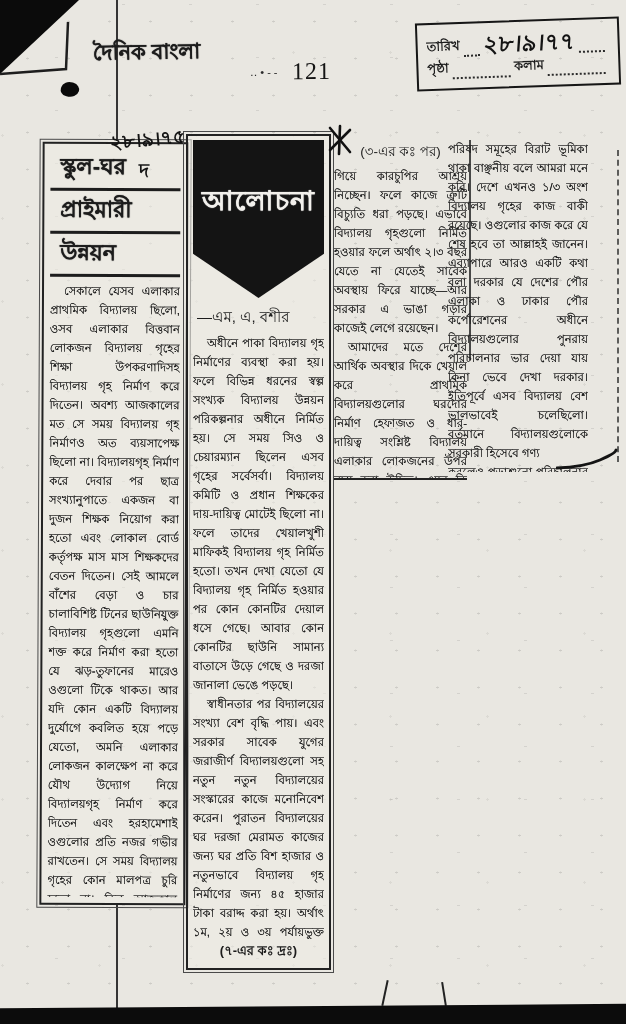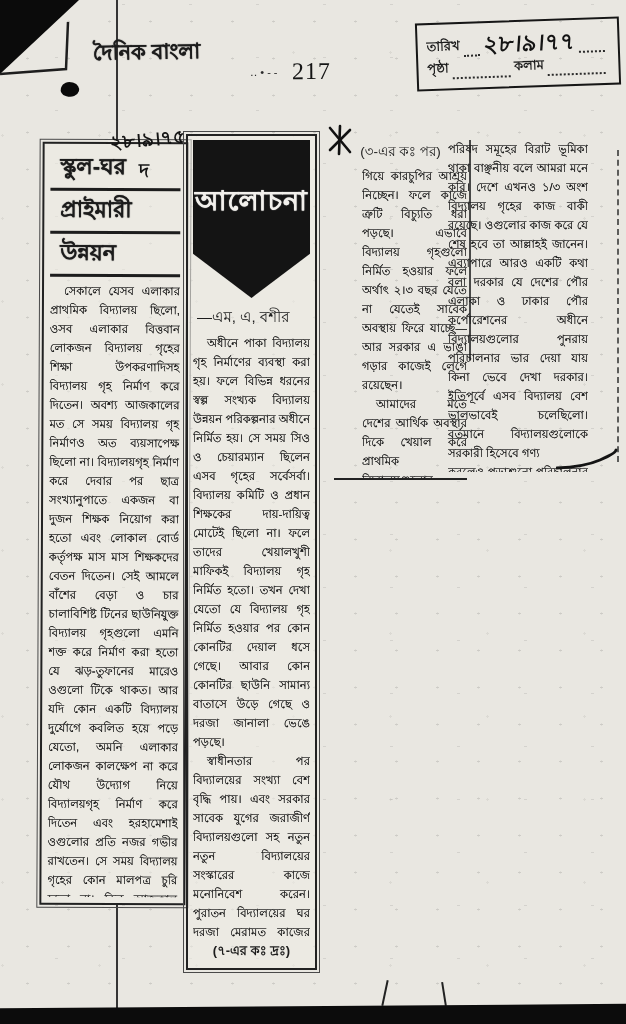--- a/index.html
+++ b/index.html
@@ -54,21 +54,21 @@
 </svg>
 
 <div class="abs" style="left:61px;top:82px;width:18px;height:15px;background:#0a0a0a;border-radius:55% 45% 60% 40%;transform:rotate(18deg);"></div>
 
 <div class="abs" style="left:116px;top:0;width:2px;height:141px;background:#1b1b1b;opacity:.88;"></div>
 <div class="abs" style="left:116px;top:903px;width:2px;height:106px;background:#1b1b1b;opacity:.88;"></div>
 
 <div class="abs" style="left:93px;top:36px;font-size:21px;font-weight:bold;transform:rotate(-1deg);text-shadow:0 0 1px #222;">দৈনিক বাংলা</div>
 
 <div class="abs" style="left:250px;top:66px;font-size:11px;letter-spacing:3px;color:#2a2a2a;">‥•‐‐</div>
-<div class="abs" style="left:292px;top:58px;font-family:'Liberation Serif','DejaVu Serif',serif;font-size:24px;letter-spacing:1px;color:#151515;transform:rotate(-.5deg);">217</div>
+<div class="abs" style="left:292px;top:58px;font-family:'Liberation Serif','DejaVu Serif',serif;font-size:24px;letter-spacing:1px;color:#151515;transform:rotate(-.5deg);">121</div>
 
 <div class="abs" style="left:416px;top:20px;width:204px;height:68px;border:2.5px solid #161616;transform:rotate(-2deg);padding:2px 9px;display:flex;flex-direction:column;justify-content:center;gap:1px;">
   <div style="display:flex;align-items:flex-end;">
     <span style="font-size:13px;font-weight:bold;">তারিখ</span>
     <span class="leader" style="max-width:16px;"></span>
     <span class="hand" style="font-size:23px;line-height:24px;transform:skewX(-6deg);">২৮।৯।৭৭</span>
     <span class="leader"></span>
   </div>
   <div style="display:flex;align-items:flex-end;">
     <span style="font-size:13px;font-weight:bold;">পৃষ্ঠা</span>
@@ -84,21 +84,21 @@
 <div class="abs clipbox" style="left:41px;top:142px;width:146px;height:763px;transform:rotate(.25deg);padding:4px 6px 6px 6px;display:flex;flex-direction:column;">
   <div class="headline-line">স্কুল-ঘর</div>
   <div class="headline-line">প্রাইমারী</div>
   <div class="headline-line">উন্নয়ন</div>
   <div class="news" style="flex:1;overflow:hidden;padding-top:5px;">
     <p>সেকালে যেসব এলাকার প্রাথমিক বিদ্যালয় ছিলো, ওসব এলাকার বিত্তবান লোকজন বিদ্যালয় গৃহের শিক্ষা উপকরণাদিসহ বিদ্যালয় গৃহ নির্মাণ করে দিতেন। অবশ্য আজকালের মত সে সময় বিদ্যালয় গৃহ নির্মাণও অত ব্যয়সাপেক্ষ ছিলো না। বিদ্যালয়গৃহ নির্মাণ করে দেবার পর ছাত্র সংখ্যানুপাতে একজন বা দুজন শিক্ষক নিয়োগ করা হতো এবং লোকাল বোর্ড কর্তৃপক্ষ মাস মাস শিক্ষকদের বেতন দিতেন। সেই আমলে বাঁশের বেড়া ও চার চালাবিশিষ্ট টিনের ছাউনিযুক্ত বিদ্যালয় গৃহগুলো এমনি শক্ত করে নির্মাণ করা হতো যে ঝড়-তুফানের মারেও ওগুলো টিকে থাকত। আর যদি কোন একটি বিদ্যালয় দুর্যোগে কবলিত হয়ে পড়ে যেতো, অমনি এলাকার লোকজন কালক্ষেপ না করে যৌথ উদ্যোগ নিয়ে বিদ্যালয়গৃহ নির্মাণ করে দিতেন এবং হরহামেশাই ওগুলোর প্রতি নজর গভীর রাখতেন। সে সময় বিদ্যালয় গৃহের কোন মালপত্র চুরি হতো না। কিন্তু আজকাল প্রায়ই বিদ্যালয় গৃহের মালপত্র চুরি হয়। আর বিদ্যালয় গৃহ পড়ে গেলে কেউ ওগুলোর দিকে দৃষ্টি দেয় না। ফলে, মাসের পর মাস বছরের পর বছর ওগুলো পড়ে থাকে। অনেকে ভেবে থাকে, সরকার আছে, ওগুলো একদিন না একদিন পাকা করে দেবে।</p>
 
   </div>
 </div>
 
-<div class="abs clipbox" style="left:186px;top:134px;width:131px;height:836px;padding:4px 5px 5px 5px;display:flex;flex-direction:column;">
+<div class="abs clipbox" style="left:186px;top:134px;width:145px;height:836px;padding:4px 5px 5px 5px;display:flex;flex-direction:column;">
   <div style="width:100%;height:158px;background:#141414;clip-path:polygon(0 0,100% 0,100% 72%,50% 100%,0 72%);display:flex;justify-content:center;">
     <span style="margin-top:40px;font-size:27px;font-weight:bold;color:#f2f0ec;letter-spacing:1px;text-shadow:0 0 1px #fff;">আলোচনা</span>
   </div>
   <div style="font-size:15px;font-weight:normal;padding:7px 0 4px 4px;">—এম, এ, বশীর</div>
   <div class="news" style="flex:1;overflow:hidden;">
     <p>অধীনে পাকা বিদ্যালয় গৃহ নির্মাণের ব্যবস্থা করা হয়। ফলে বিভিন্ন ধরনের স্বল্প সংখ্যক বিদ্যালয় উন্নয়ন পরিকল্পনার অধীনে নির্মিত হয়। সে সময় সিও ও চেয়ারম্যান ছিলেন এসব গৃহের সর্বেসর্বা। বিদ্যালয় কমিটি ও প্রধান শিক্ষকের দায়-দায়িত্ব মোটেই ছিলো না। ফলে তাদের খেয়ালখুশী মাফিকই বিদ্যালয় গৃহ নির্মিত হতো। তখন দেখা যেতো যে বিদ্যালয় গৃহ নির্মিত হওয়ার পর কোন কোনটির দেয়াল ধসে গেছে। আবার কোন কোনটির ছাউনি সামান্য বাতাসে উড়ে গেছে ও দরজা জানালা ভেঙে পড়ছে।</p>
     <p>স্বাধীনতার পর বিদ্যালয়ের সংখ্যা বেশ বৃদ্ধি পায়। এবং সরকার সাবেক যুগের জরাজীর্ণ বিদ্যালয়গুলো সহ নতুন নতুন বিদ্যালয়ের সংস্কারের কাজে মনোনিবেশ করেন। পুরাতন বিদ্যালয়ের ঘর দরজা মেরামত কাজের জন্য ঘর প্রতি বিশ হাজার ও নতুনভাবে বিদ্যালয় গৃহ নির্মাণের জন্য ৪৫ হাজার টাকা বরাদ্দ করা হয়। অর্থাৎ ১ম, ২য় ও ৩য় পর্যায়ভুক্ত করে বিদ্যালয়সমূহের উন্নয়ন কাজ শুরু করা হয়।</p>
 
   </div>
   <div style="text-align:center;font-size:13px;font-weight:bold;padding:2px 0 1px 0;">(৭-এর কঃ দ্রঃ)</div>
@@ -107,21 +107,21 @@
 <svg class="abs" style="left:326px;top:124px" width="28" height="32" viewBox="0 0 28 32">
   <g stroke="#111" stroke-width="2.6" stroke-linecap="round">
     <line x1="4" y1="4" x2="24" y2="28"></line>
     <line x1="24" y1="6" x2="4" y2="26"></line>
     <line x1="14" y1="2" x2="13" y2="30"></line>
   </g>
 </svg>
 
 <div class="abs" style="left:334px;top:140px;width:133px;height:340px;border-bottom:2px solid #222;overflow:hidden;display:flex;flex-direction:column;">
   <div style="text-align:center;font-size:13.5px;font-weight:normal;padding:1px 0 3px 0;">(৩-এর কঃ পর)</div>
-  <div class="news" style="flex:1;overflow:hidden;margin-left:28px;">
+  <div class="news" style="flex:1;overflow:hidden;">
     <p style="text-indent:0;">গিয়ে কারচুপির আশ্রয় নিচ্ছেন। ফলে কাজে ত্রুটি বিচ্যুতি ধরা পড়ছে। এভাবে বিদ্যালয় গৃহগুলো নির্মিত হওয়ার ফলে অর্থাৎ ২।৩ বছর যেতে না যেতেই সাবেক অবস্থায় ফিরে যাচ্ছে—আর সরকার এ ভাঙা গড়ার কাজেই লেগে রয়েছেন।</p>
     <p>আমাদের মতে দেশের আর্থিক অবস্থার দিকে খেয়াল করে প্রাথমিক বিদ্যালয়গুলোর ঘরদোর নির্মাণ হেফাজত ও ধার-দায়িত্ব সংশ্লিষ্ট বিদ্যালয় এলাকার লোকজনের উপর ন্যস্ত করা উচিত। এমন কি ব্যক্তি বিশেষের দায় দিয়ে ওগুলো চালু করতে পারলে আরও ভালো হয়। বলাবাহুল্য, বহু যুগ ধরে দেশে হাজার হাজার মসজিদ, মক্তব মাদ্রাসা, স্কুল ও কলেজ ব্যক্তি বিশেষের দানে প্রতিষ্ঠিত হয়ে এখনও সগৌরবে চলছে। জানা গেছে যে একমাত্র সিলেট জেলার বিভিন্ন স্থানে আড়াই হাজার কওমী মাদ্রাসা অদ্যও ব্যক্তিবিশেষের দানে সুষ্ঠুভাবে পরিচালিত হচ্ছে। তবে এব্যাপারে স্থানীয় ইউপি</p>
   </div>
 </div>
 
 <div class="abs" style="left:469px;top:140px;width:2px;height:220px;background:#2b2b2b;opacity:.85;"></div>
 
 <div class="abs news" style="left:448px;top:140px;width:140px;height:332px;overflow:hidden;">
   <p style="text-indent:0;">পরিষদ সমূহের বিরাট ভূমিকা থাকা বাঞ্ছনীয় বলে আমরা মনে করি। দেশে এখনও ১/৩ অংশ বিদ্যালয় গৃহের কাজ বাকী রয়েছে। ওগুলোর কাজ করে যে শেষ হবে তা আল্লাহই জানেন। এব্যাপারে আরও একটি কথা বলা দরকার যে দেশের পৌর এলাকা ও ঢাকার পৌর কর্পোরেশনের অধীনে বিদ্যালয়গুলোর পুনরায় পরিচালনার ভার দেয়া যায় কিনা ভেবে দেখা দরকার। ইতিপূর্বে এসব বিদ্যালয় বেশ ভালভাবেই চলেছিলো। বর্তমানে বিদ্যালয়গুলোকে সরকারী হিসেবে গণ্য</p>
   <p style="text-indent:0;">করলেও পড়াশুনো পরিচালনার ক্ষেত্রে অবনতিই পরিলক্ষিত হচ্ছে। মোট কথা, দরকার নির্মাণ ও হেফাজতের দায়-দায়িত্ব বিদ্যোৎসাহী ও ধনবান লোকদের উপর ন্যস্ত করতে পারলে যেমন ওগুলোর স্থায়িত্ব বৃদ্ধি পাবে। অন্যদিকে সরকারের লক্ষ লক্ষ টাকা বেঁচে গিয়ে দেশের লোকজনের উচ্চশিক্ষার পথ সুগম হবে।</p>

